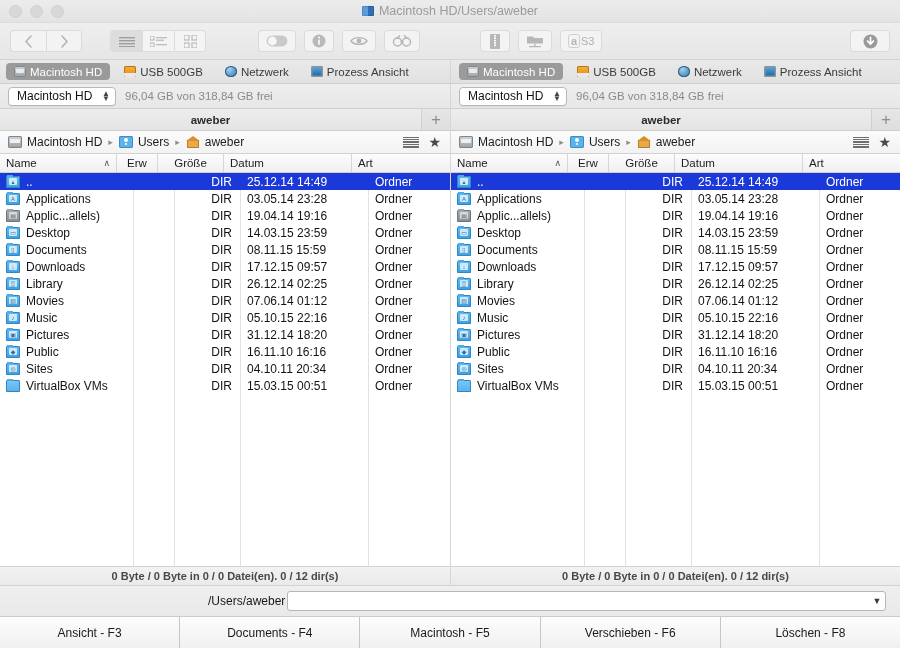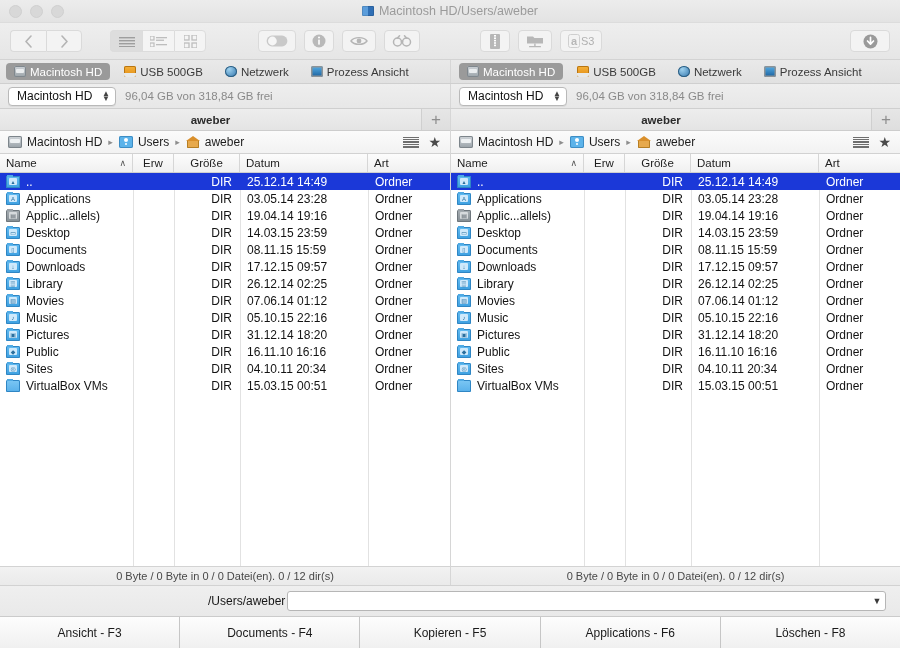--- a/index.html
+++ b/index.html
@@ -155,21 +155,21 @@
   .thead{
     height:18px;flex:0 0 18px;display:flex;
     background:linear-gradient(to bottom,#fcfcfc,#f0f0f0);
     border-bottom:1px solid #cfcfcf;font-size:11.5px;color:#1d1d1d;
   }
   .thead .th{
     display:flex;align-items:center;box-sizing:border-box;
     border-right:1px solid #d6d6d6;padding:0 6px;white-space:nowrap;overflow:hidden;
   }
   .thead .th:last-child{border-right:none;}
-  .col-name{width:133px;justify-content:flex-end;}
+  .col-name{width:117px;justify-content:flex-end;}
   .col-erw{width:41px;justify-content:center;text-align:center;}
   .col-size{width:66px;justify-content:center;}
   .col-date{width:128px;}
   .col-art{flex:1;}
   .sortmark{margin-left:auto;font-size:9px;color:#555;}
 
   .tbody{flex:1;overflow:hidden;position:relative;background:#fff;}
   .colrules{position:absolute;top:0;bottom:0;left:0;right:0;pointer-events:none;}
   .colrules i{position:absolute;top:0;bottom:0;width:1px;background:#e2e2e2;}
 
@@ -191,20 +191,21 @@
   .fic.gray{background:linear-gradient(to bottom,#a7aeb3,#848d93);box-shadow:inset 0 0 0 1px #6e767c;}
   .fic.gray:before{background:#98a0a6;}
   .fic.gray .g{background:#d6dadd;color:#5c666d;}
   .fic.solid{background:linear-gradient(to bottom,#7cc7f4,#58b0ea);}
 
   .statusbar{
     height:18px;flex:0 0 18px;display:flex;align-items:center;justify-content:center;
     font-size:11px;color:#484848;
     background:linear-gradient(to bottom,#f2f2f2,#eaeaea);
     border-top:1px solid #d3d3d3;
+    font-weight:bold;
   }
 
   
   .cmdbar{
     height:30px;flex:0 0 30px;display:flex;align-items:center;
     background:linear-gradient(to bottom,#efefef,#e9e9e9);
     border-top:1px solid #d2d2d2;border-bottom:1px solid #cbcbcb;
   }
   .cmdlabel{font-size:12px;color:#171717;margin-left:208px;margin-right:2px;white-space:nowrap;}
   .cmdwrap{
@@ -845,18 +846,18 @@
     <span class="cmdlabel">/Users/aweber</span>
     <div class="cmdwrap">
       <input type="text" placeholder="" style="">
       <span class="dd">▼</span>
     </div>
   </div>
 
   <div class="fbar">
     <div class="fbtn">Ansicht - F3</div>
     <div class="fbtn">Documents - F4</div>
-    <div class="fbtn">Kopieren - F5</div>
-    <div class="fbtn">Applications - F6</div>
+    <div class="fbtn">Macintosh - F5</div>
+    <div class="fbtn">Verschieben - F6</div>
     <div class="fbtn">Löschen - F8</div>
   </div>
 
 </div>
 
 </body></html>

